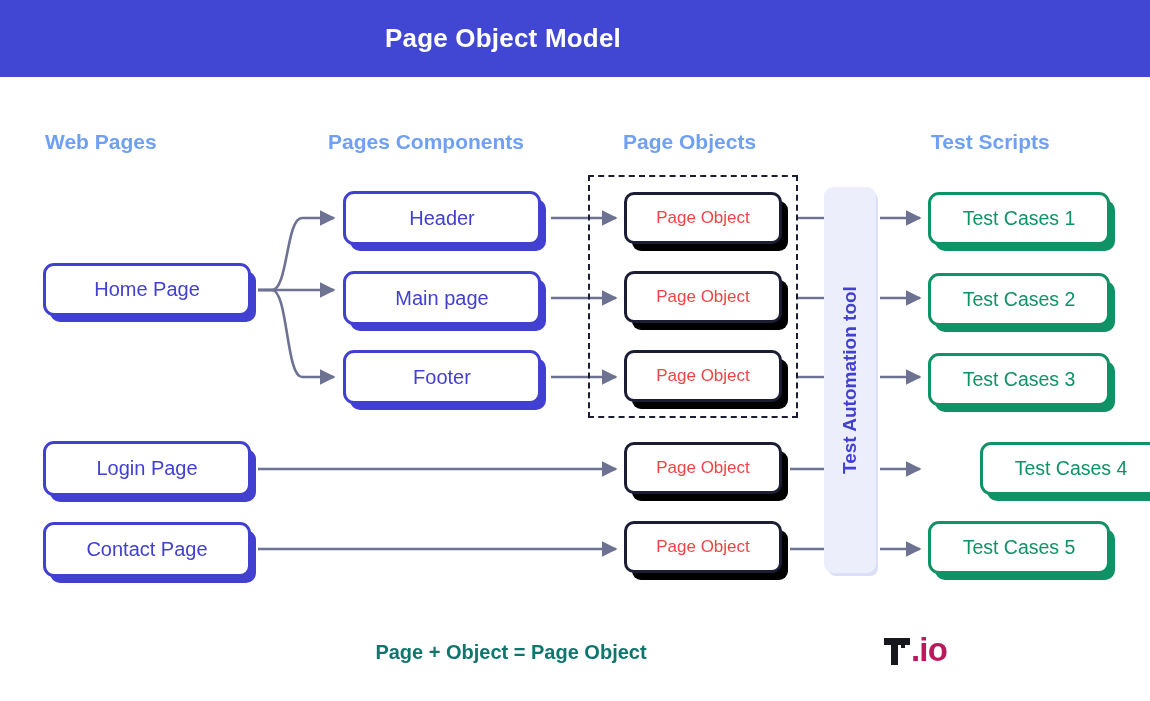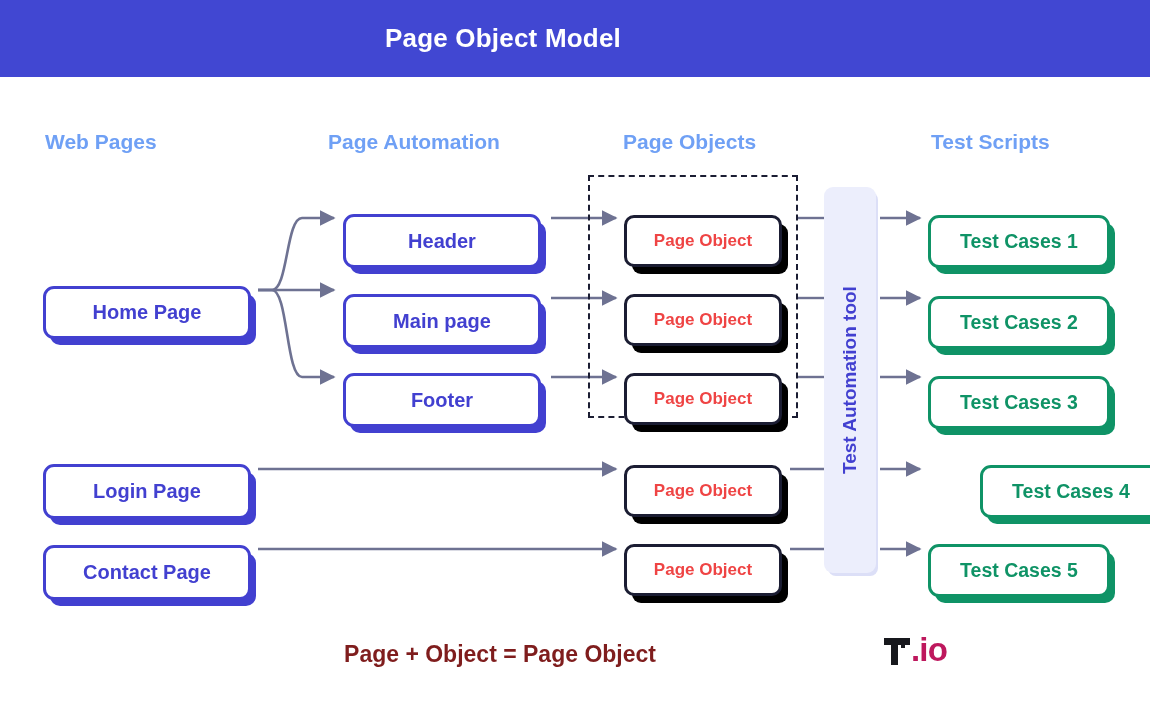--- a/index.html
+++ b/index.html
@@ -51,23 +51,22 @@
   #col-header-test-scripts    { left: 931px; top: 130px; }
 
   
   .node {
     position: absolute;
     box-sizing: border-box;
     display: flex;
     align-items: center;
     justify-content: center;
     background: #ffffff;
-    font-weight: bold;
+    font-weight: normal;
     white-space: nowrap;
-    margin-top: 23px;
   }
 
   
   .node-blue {
     border: 3px solid #4240d0;
     border-radius: 11px;
     color: #4240d0;
     font-size: 20px;
     box-shadow: 6px 7px 0 -1px #4240d0;
   }
@@ -152,25 +151,25 @@
   #connectors {
     position: absolute;
     left: 0; top: 0;
     width: 1150px; height: 701px;
     pointer-events: none;
   }
 
   
   #footer-equation {
     position: absolute;
-    left: 0; top: 641px;
+    left: 11px; top: 641px;
     width: 1000px;
     text-align: center;
-    color: #7f1d1d;
-    font-size: 23px;
+    color: #0f766e;
+    font-size: 20px;
     font-weight: bold;
   }
 
   #logo {
     position: absolute;
     left: 884px; top: 630px;
     height: 40px;
     display: flex;
     align-items: center;
   }
@@ -211,21 +210,21 @@
     letter-spacing: -0.8px;
   }
 </style>
 </head>
 <body>
 
 <div id="header-bar"></div>
 <div id="header-title">Page Object Model</div>
 
 <div class="col-header" id="col-header-web-pages">Web Pages</div>
-<div class="col-header" id="col-header-page-components">Page Automation</div>
+<div class="col-header" id="col-header-page-components">Pages Components</div>
 <div class="col-header" id="col-header-page-objects">Page Objects</div>
 <div class="col-header" id="col-header-test-scripts">Test Scripts</div>
 
 <svg id="connectors" viewBox="0 0 1150 701" xmlns="http://www.w3.org/2000/svg">
   <defs>
     <marker id="arrow-gray" viewBox="0 0 10 10" refX="9" refY="5" markerWidth="6" markerHeight="6" orient="auto-start-reverse">
       <path d="M 0 0 L 10 5 L 0 10 z" fill="#6e7292"></path>
     </marker>
   </defs>
 

